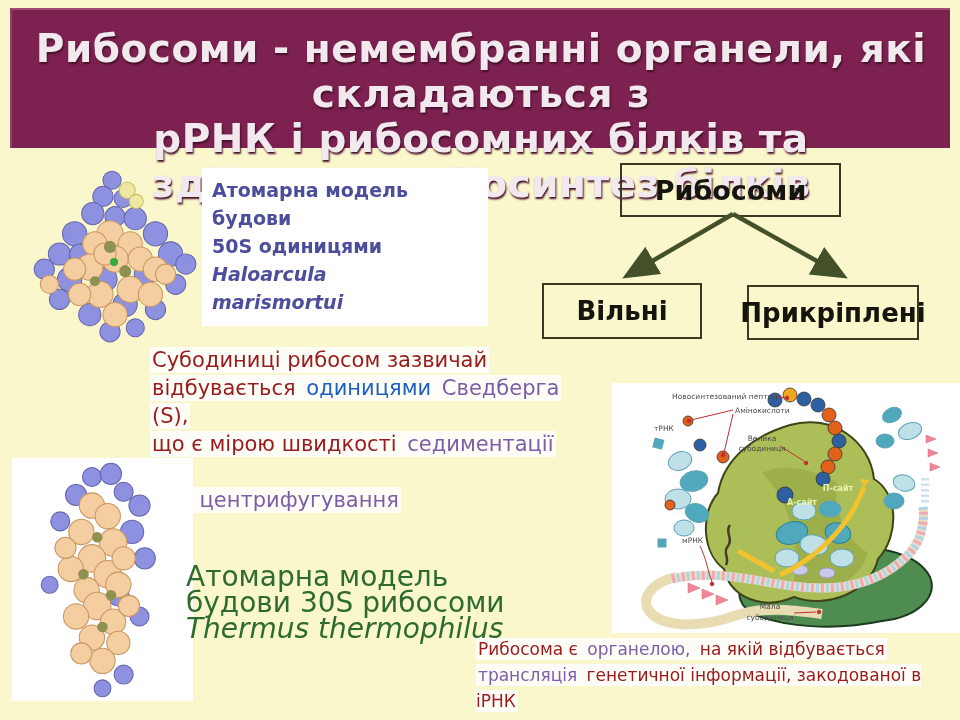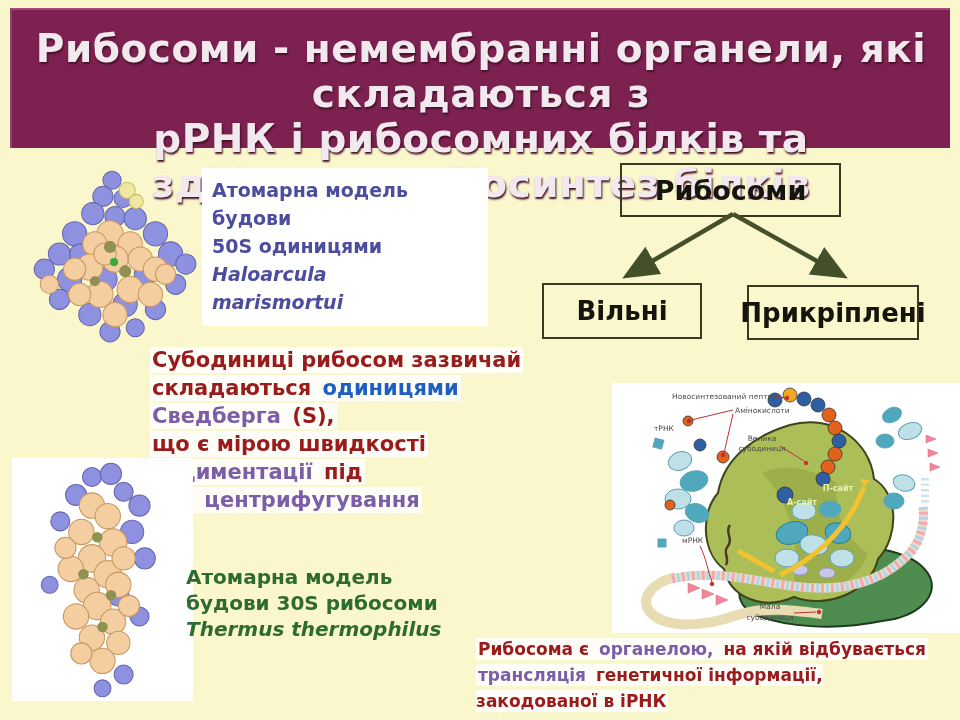--- a/index.html
+++ b/index.html
@@ -32,29 +32,29 @@
   .card30s{position:absolute;left:12px;top:458px;width:181px;height:243px;background:#FFFFFF;}
   .card30s svg{width:100%;height:100%;}
   
   .caption1{
     position:absolute;left:202px;top:168px;width:286px;min-height:85px;
     background:#FFFFFF;box-sizing:border-box;padding:8px 6px 10px 10px;
     font-size:19px;font-weight:bold;line-height:28px;
   }
   .caption2{
     position:absolute;left:186px;top:564px;
-    font-size:20px;font-weight:bold;line-height:26px;
+    font-size:28px;font-weight:normal;line-height:26px;
   }
   .svedberg{
     position:absolute;left:150px;top:346px;width:445px;
-    font-size:21px;font-weight:bold;line-height:28px;
+    font-size:21px;font-weight:normal;line-height:28px;
   }
   .conclusion{
     position:absolute;left:476px;top:636px;width:470px;
-    font-size:17px;font-weight:bold;line-height:26px;
+    font-size:17px;font-weight:normal;line-height:26px;
   }
   .seg{padding:1px 2px;}
   .hl .seg{background:#FFFDF8;}
   .no-hl .seg{background:transparent;padding:0;margin-top:18px;}
   .c-darkred{color:#991B1B;}
   .c-blue{color:#1E5FC2;}
   .c-purple{color:#7B5EA7;margin-top:8px;}
   .c-indigo{color:#4D4D9E;}
   .c-green{color:#2E6B2E;}
   .it{font-style:italic;}
@@ -148,21 +148,21 @@
 </svg>
 <div class="flow-box fb-left">
   <span>Вільні</span>
 </div>
 <div class="flow-box fb-right">
   <span>Прикріплені</span>
 </div>
 
 <div class="svedberg hl">
     <div><span class="seg c-darkred">Субодиниці рибосом зазвичай</span></div>
-    <div><span class="seg c-darkred">складаються </span><span class="seg c-blue">одиницями </span><span class="seg c-purple">Сведберга </span><span class="seg c-darkred">(S),</span></div>
+    <div><span class="seg c-darkred">відбувається </span><span class="seg c-blue">одиницями </span><span class="seg c-purple">Сведберга </span><span class="seg c-darkred">(S),</span></div>
     <div><span class="seg c-darkred">що є мірою швидкості </span><span class="seg c-purple">седиментації </span><span class="seg c-darkred">під</span></div>
     <div><span class="seg c-darkred">час </span><span class="seg c-purple">центрифугування</span></div>
   </div>
 
 <div class="card30s">
   <svg viewBox="0 0 160 230">
     <g stroke="#6466B0" stroke-width="1" fill="#8E90E0">
       <circle cx="70" cy="18" r="9"></circle>
         <circle cx="88" cy="15" r="10"></circle>
         <circle cx="55" cy="35" r="10"></circle>

